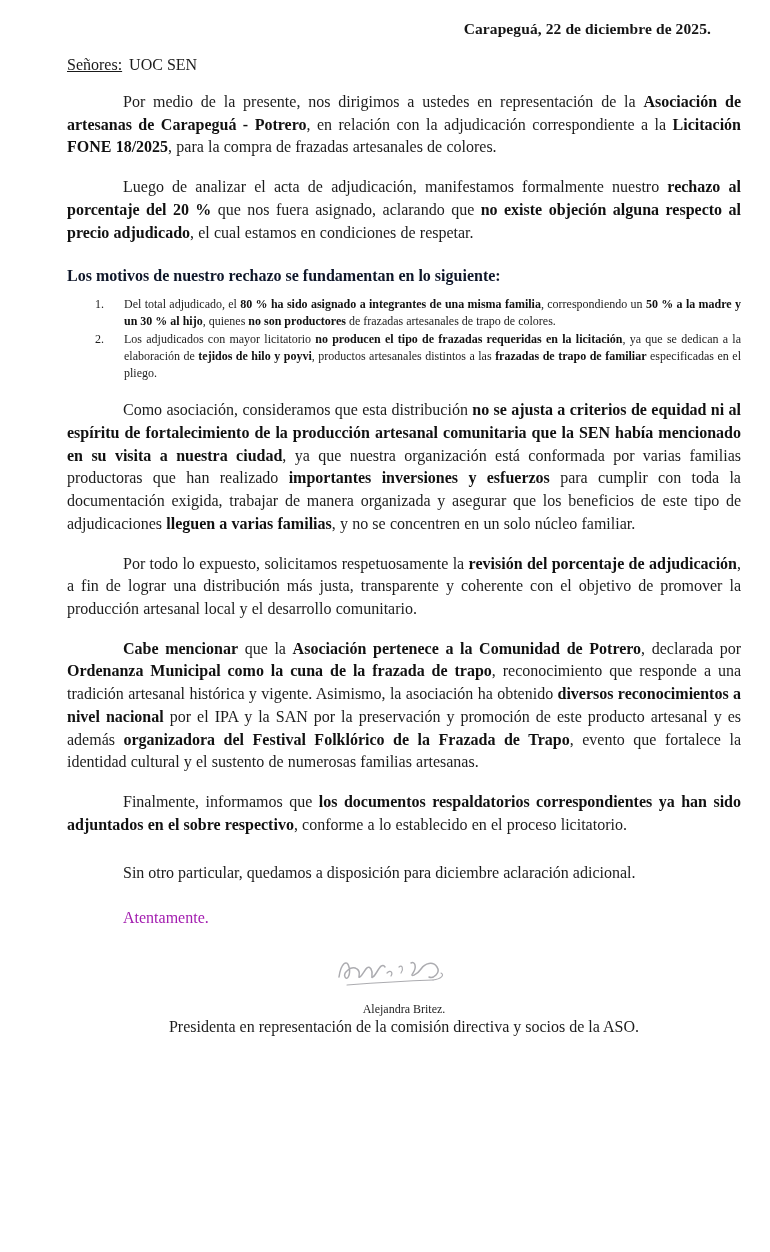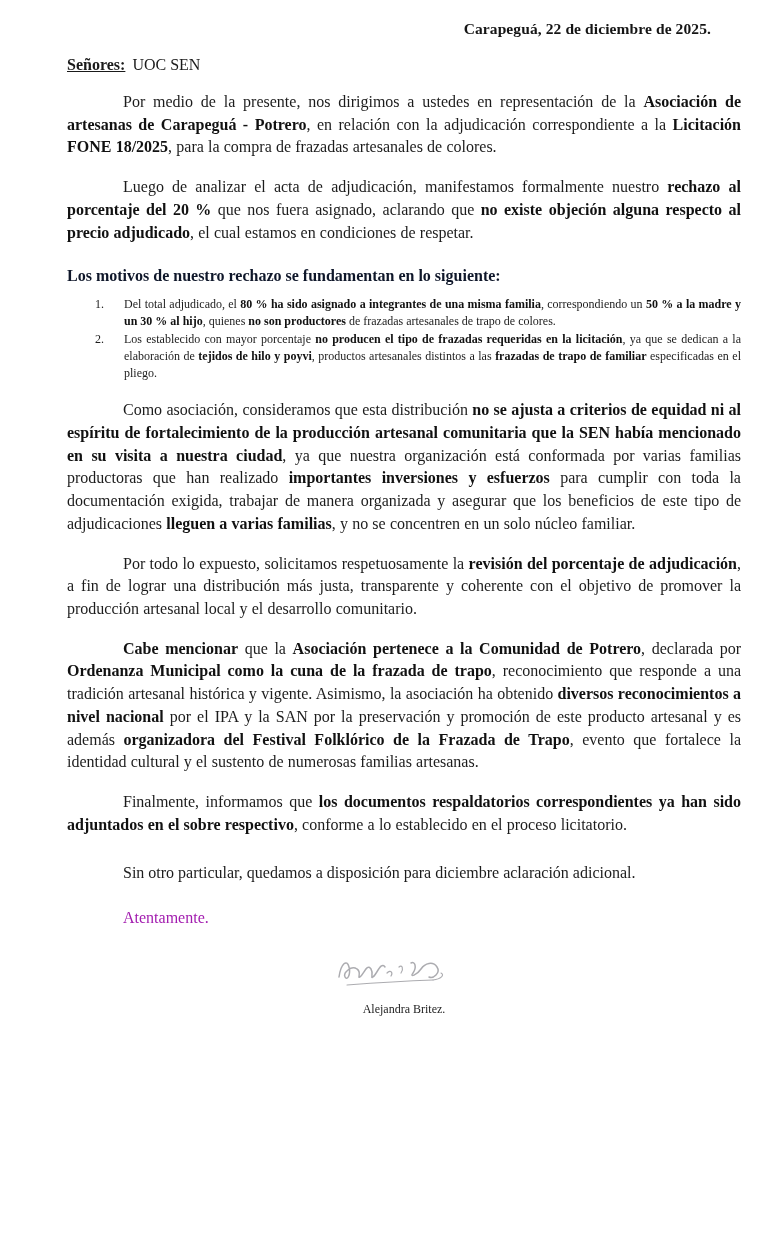--- a/index.html
+++ b/index.html
@@ -39,21 +39,21 @@
     margin-right: 30px;
     color: #151515;
   }
   
   .addressee {
     margin-top: 18px;
     font-size: 16px;
     color: #1a1a1a;
   }
   .addressee .lbl {
-    font-weight: bold;
+    font-weight: normal;
     text-decoration: underline;
     text-underline-offset: 1px;
     text-align: center;
   }
   .addressee .val {
     font-weight: normal;
     margin-left: 7px;
   }
   
   p.para {
@@ -159,21 +159,21 @@
     </div>
 
     <p class="para"><span>Por medio de la presente, nos dirigimos a ustedes en representación de la </span><b>Asociación de artesanas de Carapeguá - Potrero</b><span>, en relación con la adjudicación correspondiente a la </span><b>Licitación FONE 18/2025</b><span>, para la compra de frazadas artesanales de colores.</span></p>
 
     <p class="para"><span>Luego de analizar el acta de adjudicación, manifestamos formalmente nuestro </span><b>rechazo al porcentaje del 20 %</b><span> que nos fuera asignado, aclarando que </span><b>no existe objeción alguna respecto al precio adjudicado</b><span>, el cual estamos en condiciones de respetar.</span></p>
 
     <p class="heading-bold">Los motivos de nuestro rechazo se fundamentan en lo siguiente:</p>
 
     <ol class="reasons">
       <li><span>Del total adjudicado, el </span><b>80 % ha sido asignado a integrantes de una misma familia</b><span>, correspondiendo un </span><b>50 % a la madre y un 30 % al hijo</b><span>, quienes </span><b>no son productores</b><span> de frazadas artesanales de trapo de colores.</span></li>
-      <li><span>Los establecido con mayor porcentaje </span><b>no producen el tipo de frazadas requeridas en la licitación</b><span>, ya que se dedican a la elaboración de </span><b>tejidos de hilo y poyvi</b><span>, productos artesanales distintos a las </span><b>frazadas de trapo de familiar</b><span> especificadas en el pliego.</span></li>
+      <li><span>Los adjudicados con mayor licitatorio </span><b>no producen el tipo de frazadas requeridas en la licitación</b><span>, ya que se dedican a la elaboración de </span><b>tejidos de hilo y poyvi</b><span>, productos artesanales distintos a las </span><b>frazadas de trapo de familiar</b><span> especificadas en el pliego.</span></li>
     </ol>
 
     <p class="para"><span>Como asociación, consideramos que esta distribución </span><b>no se ajusta a criterios de equidad ni al espíritu de fortalecimiento de la producción artesanal comunitaria que la SEN había mencionado en su visita a nuestra ciudad</b><span>, ya que nuestra organización está conformada por varias familias productoras que han realizado </span><b>importantes inversiones y esfuerzos</b><span> para cumplir con toda la documentación exigida, trabajar de manera organizada y asegurar que los beneficios de este tipo de adjudicaciones </span><b>lleguen a varias familias</b><span>, y no se concentren en un solo núcleo familiar.</span></p>
 
     <p class="para"><span>Por todo lo expuesto, solicitamos respetuosamente la </span><b>revisión del porcentaje de adjudicación</b><span>, a fin de lograr una distribución más justa, transparente y coherente con el objetivo de promover la producción artesanal local y el desarrollo comunitario.</span></p>
 
     <p class="para"><b>Cabe mencionar</b><span> que la </span><b>Asociación pertenece a la Comunidad de Potrero</b><span>, declarada por </span><b>Ordenanza Municipal como la cuna de la frazada de trapo</b><span>, reconocimiento que responde a una tradición artesanal histórica y vigente. Asimismo, la asociación ha obtenido </span><b>diversos reconocimientos a nivel nacional</b><span> por el IPA y la SAN por la preservación y promoción de este producto artesanal y es además </span><b>organizadora del Festival Folklórico de la Frazada de Trapo</b><span>, evento que fortalece la identidad cultural y el sustento de numerosas familias artesanas.</span></p>
 
     <p class="para"><span>Finalmente, informamos que </span><b>los documentos respaldatorios correspondientes ya han sido adjuntados en el sobre respectivo</b><span>, conforme a lo establecido en el proceso licitatorio.</span></p>
 
@@ -188,16 +188,17 @@
             <path d="M10 30 C 12 16, 18 12, 20 20 C 22 28, 18 34, 16 30 C 14 26, 22 18, 28 22 C 33 25, 28 32, 31 30 C 35 27, 38 16, 42 22 C 45 27, 41 32, 44 30 C 48 27, 52 14, 56 20"></path>
             <path d="M58 26 C 62 22, 64 26, 62 29" stroke-width="1.2"></path>
             <path d="M70 20 C 73 17, 75 22, 72 26" stroke-width="1.2"></path>
             <path d="M82 16 C 86 14, 88 20, 84 26 C 80 31, 88 28, 92 22 C 96 16, 104 14, 108 20 C 112 26, 104 32, 100 30"></path>
             <path d="M18 38 C 45 36, 78 34, 104 33" stroke-width="1.1"></path>
             <path d="M104 33 C 112 32, 116 28, 112 26" stroke-width="1.1"></path>
           </g>
         </svg>
       </div>
       <div class="sig-name">Alejandra Britez.</div>
+      <div class="sig-role">Presidenta en representación de la comisión directiva y socios de la ASO.</div>
     </div>
 
   </div>
 </div>
 
 </body></html>

